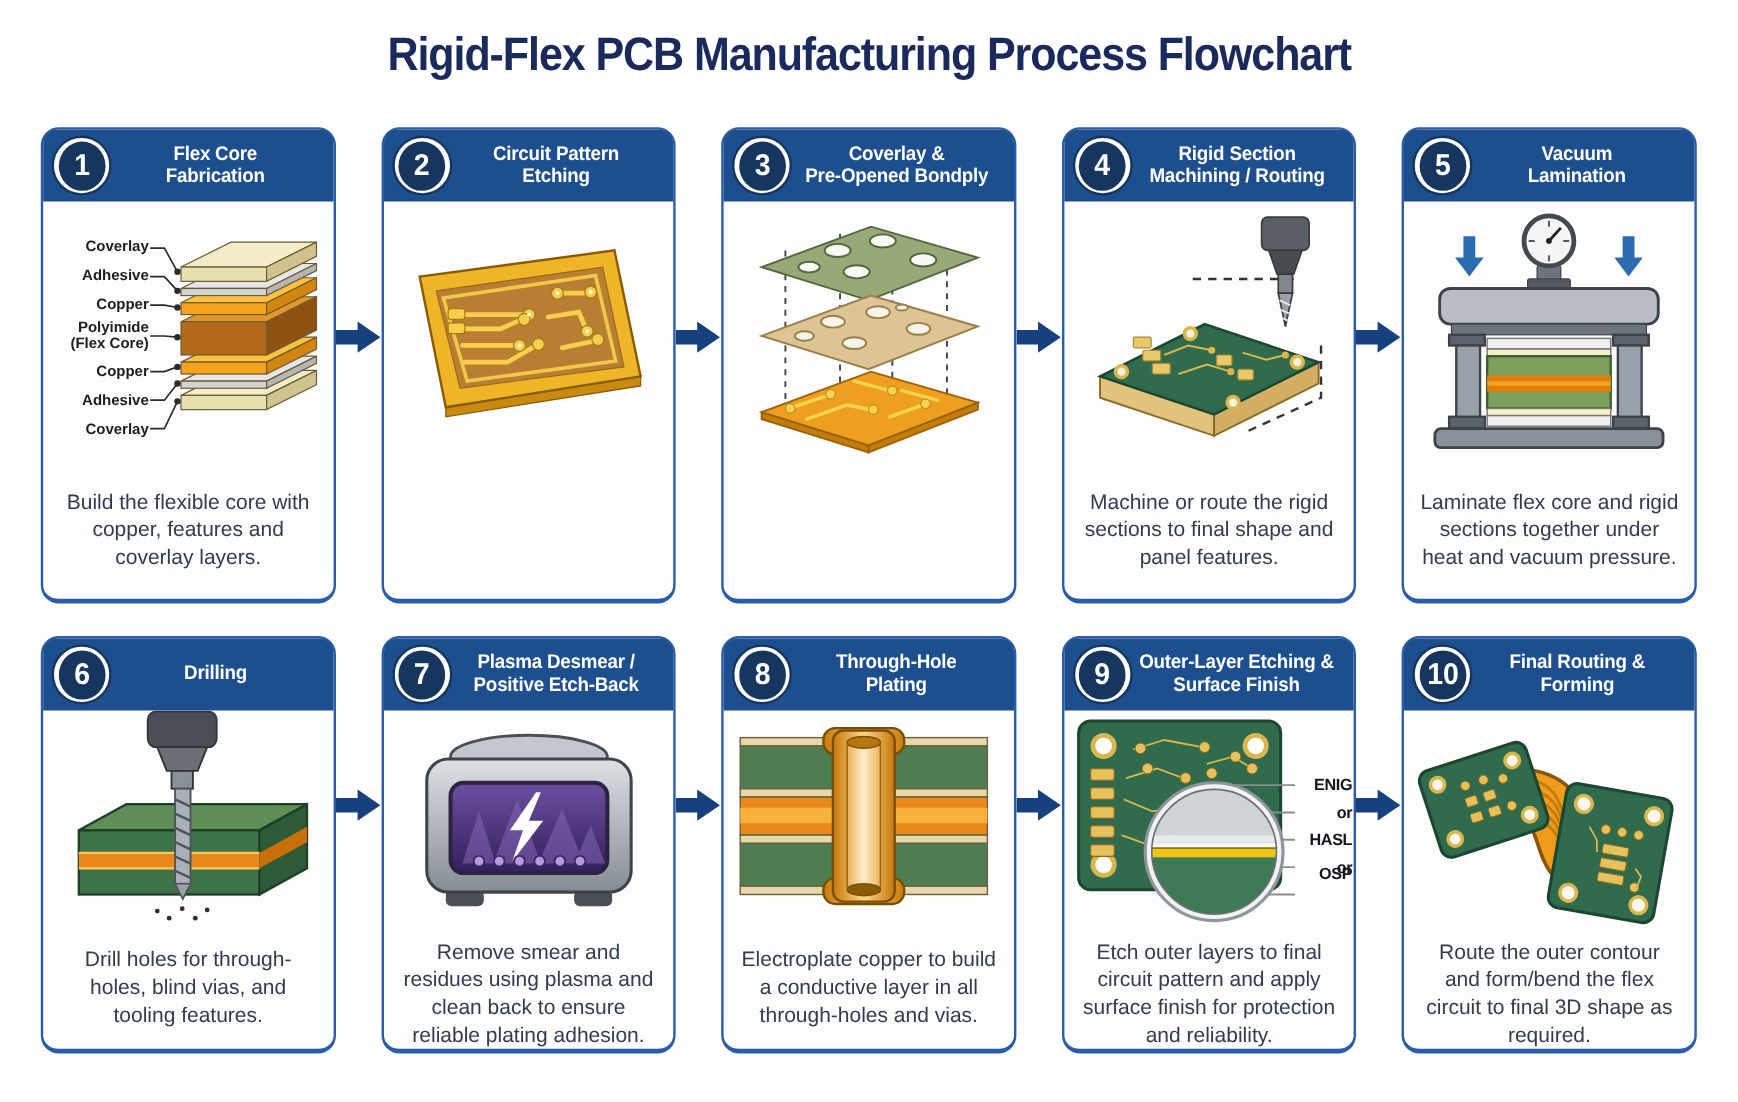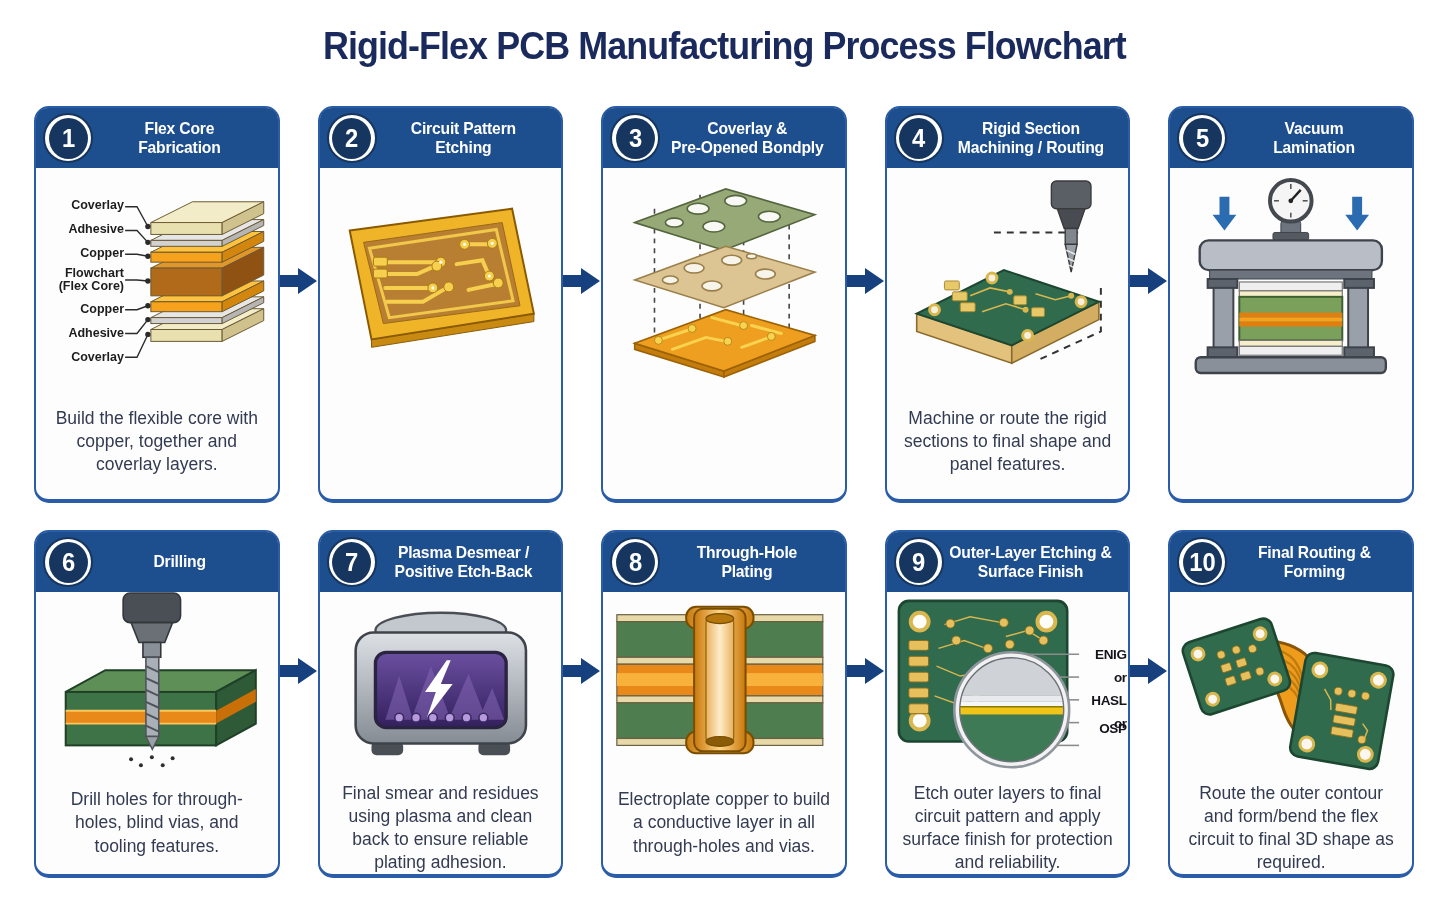--- a/index.html
+++ b/index.html
@@ -146,27 +146,27 @@
               <circle cx="113" cy="138" r="2"></circle>
             <polyline points="90,166 102,166 113,152" fill="none"></polyline>
               <circle cx="113" cy="152" r="2"></circle>
             <polyline points="90,190 102,190 113,167" fill="none"></polyline>
               <circle cx="113" cy="167" r="2"></circle>
           </g>
         </svg>
         <div class="layer-label" style="top:38px">Coverlay</div>
         <div class="layer-label" style="top:62px">Adhesive</div>
         <div class="layer-label" style="top:86px">Copper</div>
-        <div class="layer-label" style="top:112px">Flowchart
+        <div class="layer-label" style="top:112px">Polyimide
 (Flex Core)</div>
         <div class="layer-label" style="top:142px">Copper</div>
         <div class="layer-label" style="top:166px">Adhesive</div>
         <div class="layer-label" style="top:190px">Coverlay</div>
       </div>
-      <div class="step-description">Build the flexible core with copper, together and coverlay layers.</div>
+      <div class="step-description">Build the flexible core with copper, features and coverlay layers.</div>
     </div>
 
     <div class="flow-arrow">
       <svg width="38" height="30" viewBox="0 0 38 30">
           <path d="M0 9 H18 V2 L37 15 L18 28 V21 H0 Z" fill="#17407f"></path>
         </svg>
     </div>
 
     <div class="step-card">
       <div class="step-header">
@@ -397,20 +397,21 @@
             <rect x="70" y="145" width="104" height="5" fill="#e07f10" stroke="none"></rect>
             <rect x="70" y="150" width="104" height="4" fill="#f6a21d" stroke="none"></rect>
             <rect x="70" y="154" width="104" height="5" fill="#e07f10" stroke="none"></rect>
             <rect x="70" y="173" width="104" height="6" fill="#f7efc9"></rect>
             <rect x="70" y="179" width="104" height="9" fill="#efefef"></rect>
           </g>
 
           <rect x="26" y="190" width="192" height="16" rx="5" fill="#8a9099" stroke="#3e434b" stroke-width="2.4"></rect>
         </svg>
       </div>
+      <div class="step-description">Laminate flex core and rigid sections together under heat and vacuum pressure.</div>
     </div>
   </div>
 
   <div class="flow-row row-2">
 
     <div class="step-card">
       <div class="step-header">
         <div class="step-badge">
             <div class="inner">6</div>
           </div>
@@ -496,21 +497,21 @@
           <g fill="#b79ade" stroke="#3a2a60" stroke-width="1.6">
             <circle cx="80" cy="126" r="4.5"></circle>
               <circle cx="97" cy="126" r="4.5"></circle>
               <circle cx="114" cy="126" r="4.5"></circle>
             <circle cx="131" cy="126" r="4.5"></circle>
               <circle cx="148" cy="126" r="4.5"></circle>
               <circle cx="165" cy="126" r="4.5"></circle>
           </g>
         </svg>
       </div>
-      <div class="step-description">Final smear and residues using plasma and clean back to ensure reliable plating adhesion.</div>
+      <div class="step-description">Remove smear and residues using plasma and clean back to ensure reliable plating adhesion.</div>
     </div>
 
     <div class="flow-arrow">
       <svg width="38" height="30" viewBox="0 0 38 30">
           <path d="M0 9 H18 V2 L37 15 L18 28 V21 H0 Z" fill="#17407f"></path>
         </svg>
     </div>
 
     <div class="step-card">
       <div class="step-header">

